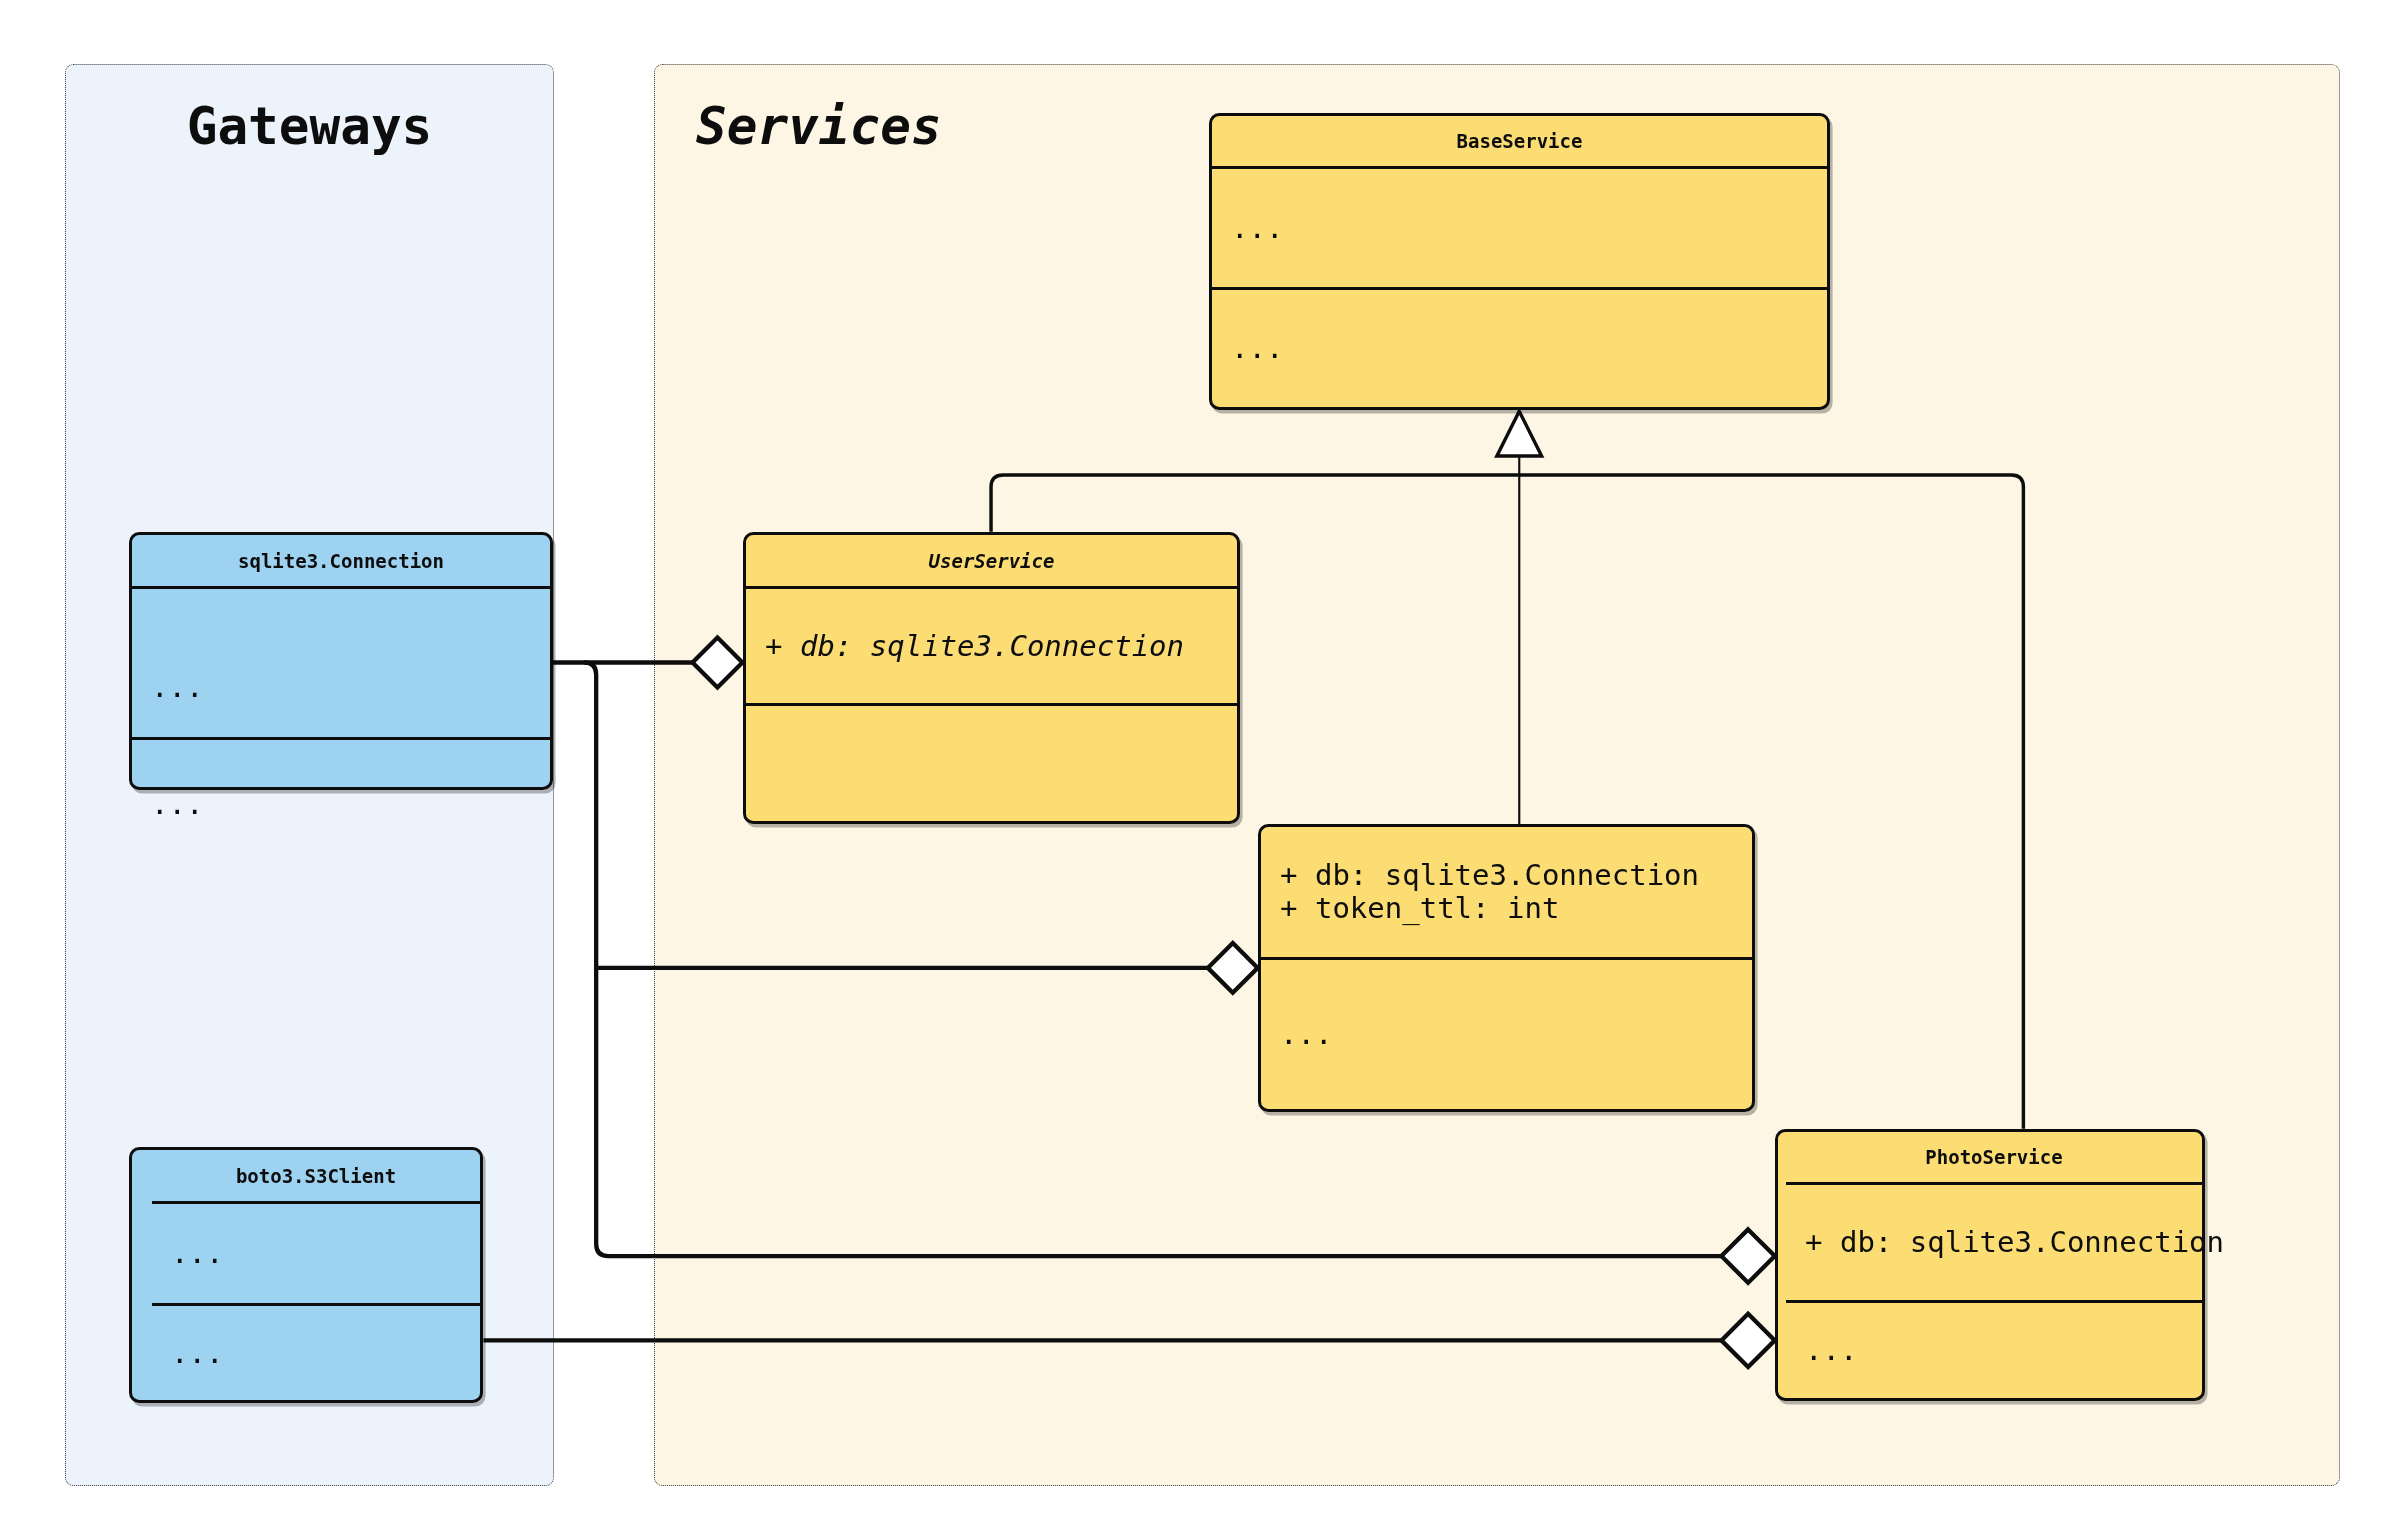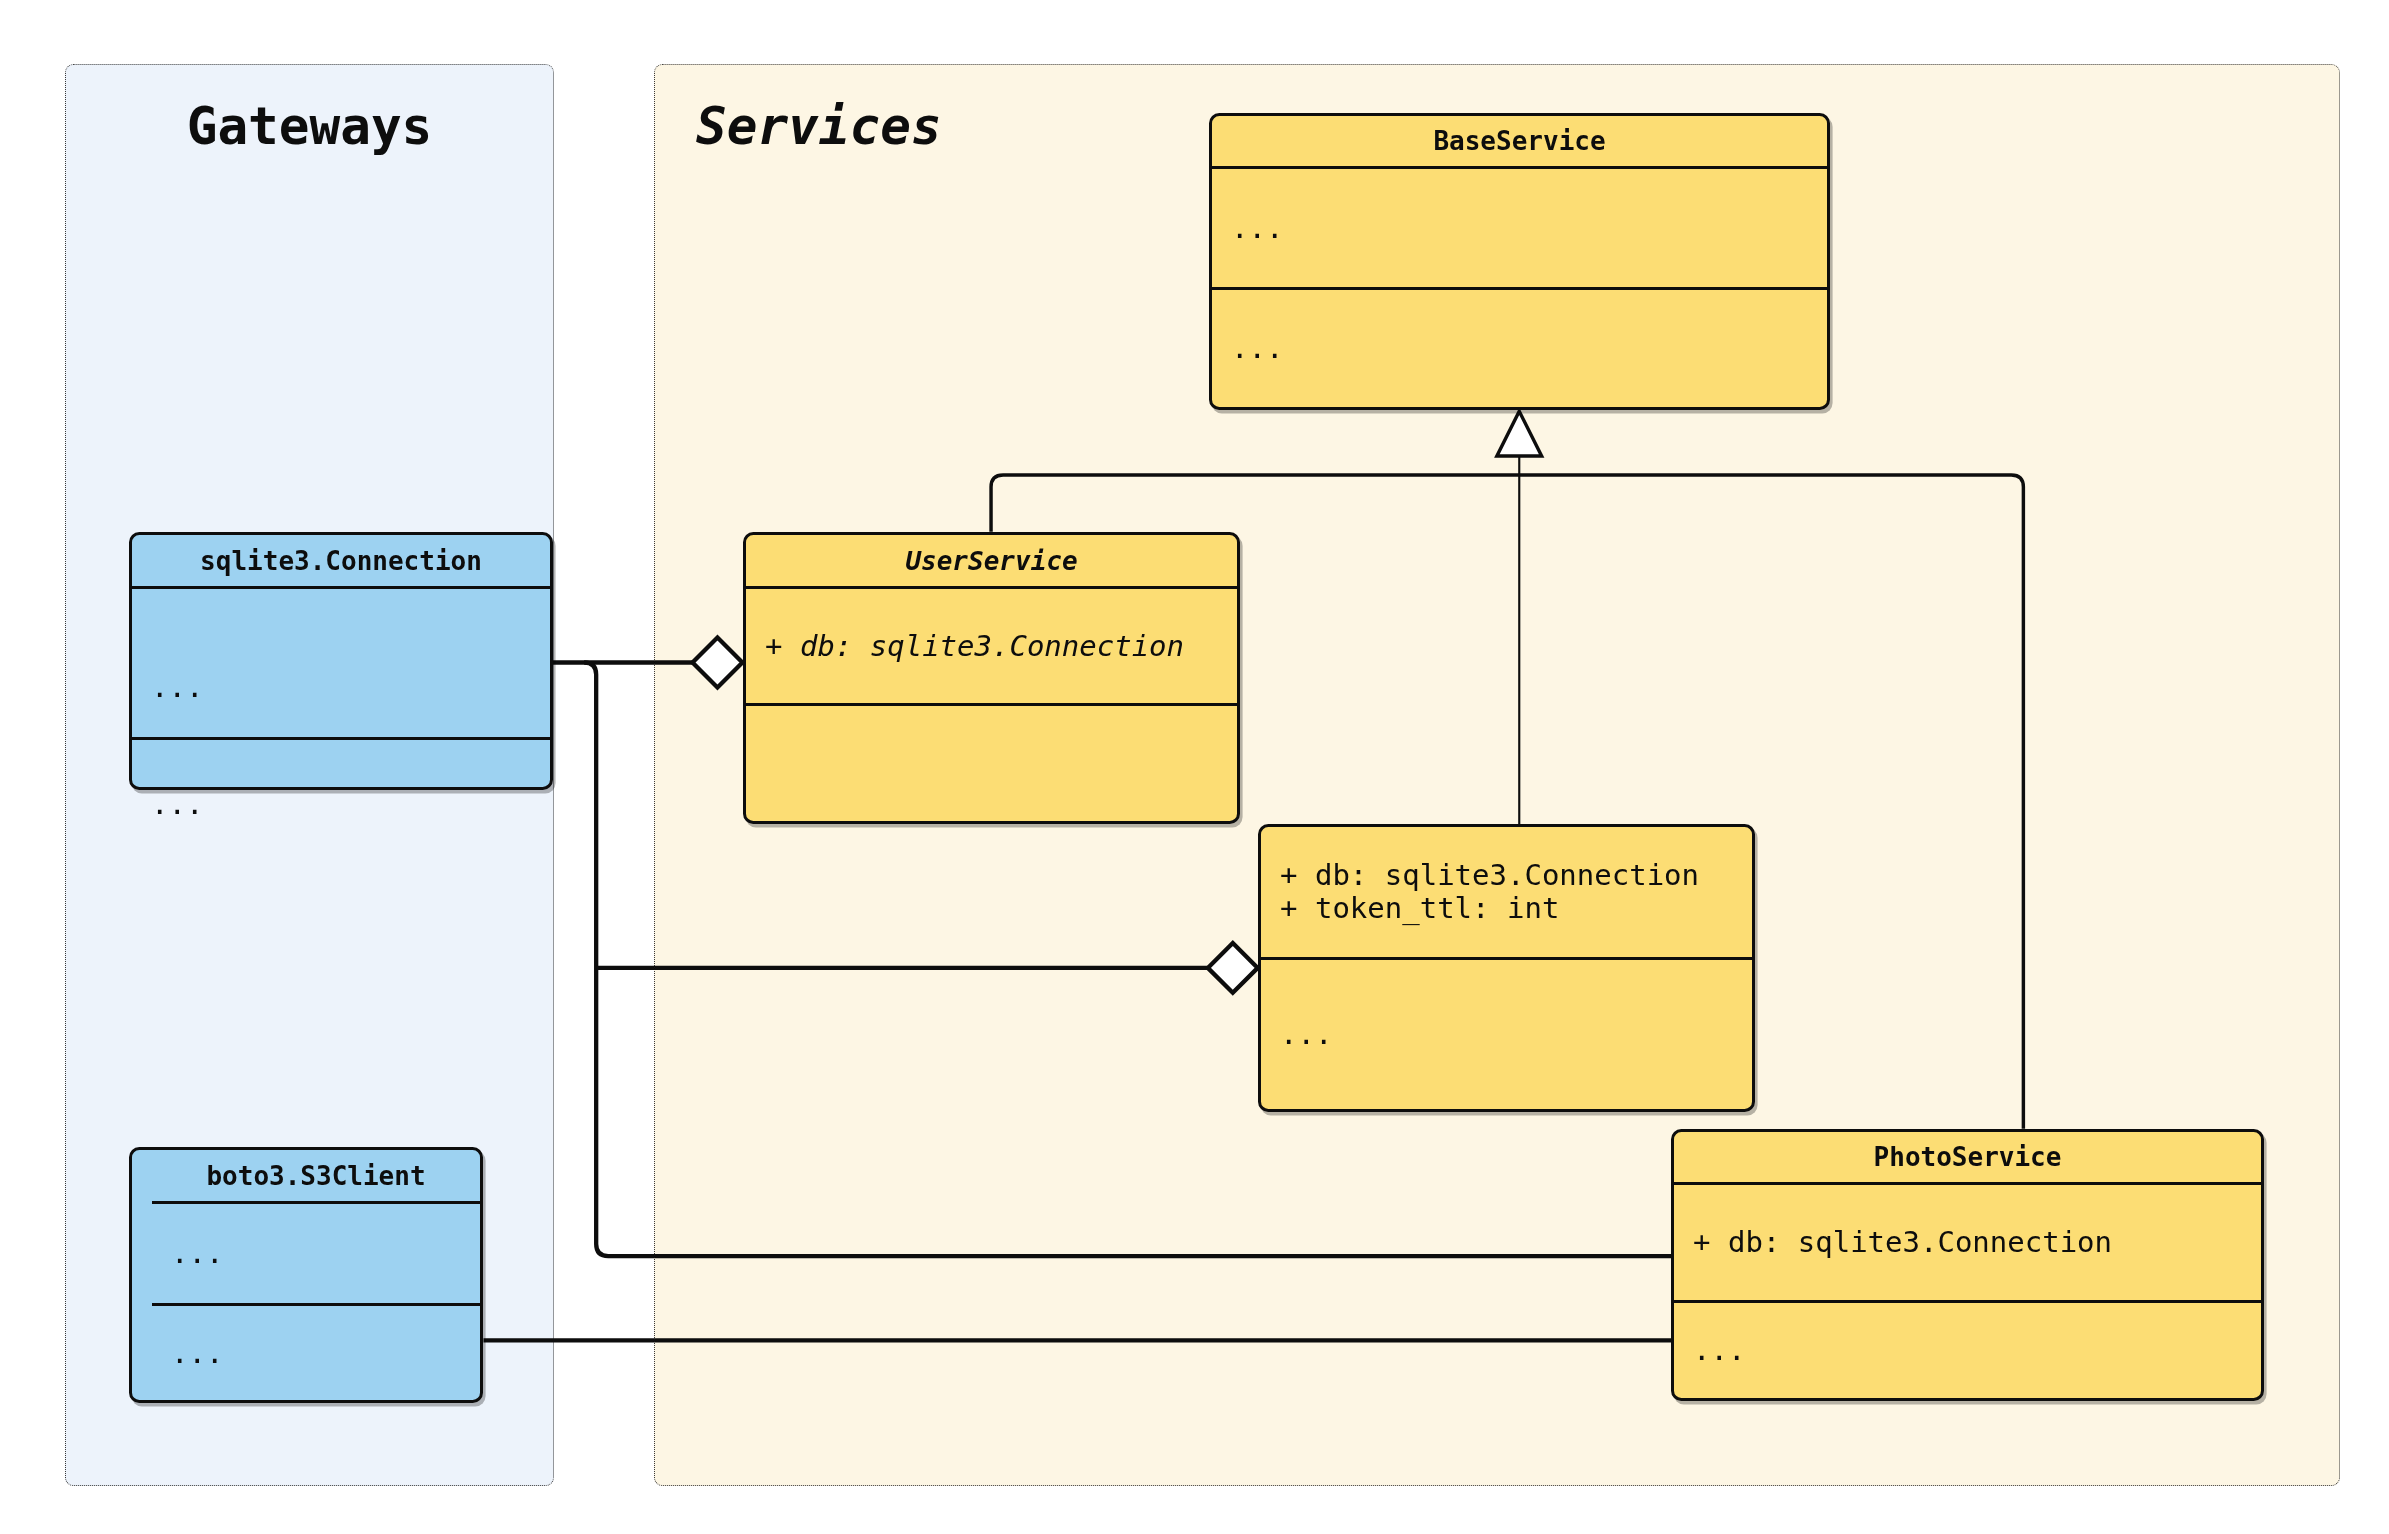--- a/index.html
+++ b/index.html
@@ -53,21 +53,21 @@
   }
   .uml-class.blue   { background: #9dd2f1; }
   .uml-class.yellow { background: #fcdd74; }
 
   .uml-title {
     flex: 0 0 auto;
     display: flex;
     align-items: center;
     justify-content: center;
     font-weight: bold;
-    font-size: 26px;
+    font-size: 19px;
     border-bottom: 3.4px solid #0d0d0d;
   }
   .uml-attrs, .uml-methods {
     flex: 0 0 auto;
     display: flex;
     flex-direction: column;
     justify-content: center;
     font-size: 29px;
     line-height: 33px;
     padding-left: 19px;
@@ -152,21 +152,21 @@
 <div class="uml-class yellow" style="left:1258px; top:824px; width:497px; height:288px;">
   <div class="uml-attrs" style="height:130px">
     <span>+ db: sqlite3.Connection</span>
     <span>+ token_ttl: int</span>
   </div>
   <div class="uml-methods">
     <span>...</span>
   </div>
 </div>
 
-<div class="uml-class yellow" style="left:1671px; top:1129px; width:593px; height:272px;">
+<div class="uml-class yellow" style="left:1775px; top:1129px; width:430px; height:272px;padding-left:8px;">
   <div class="uml-title" style="height:50px">PhotoService</div>
   <div class="uml-attrs" style="height:115px">
     <span>+ db: sqlite3.Connection</span>
   </div>
   <div class="uml-methods">
     <span>...</span>
   </div>
 </div>
 
 

